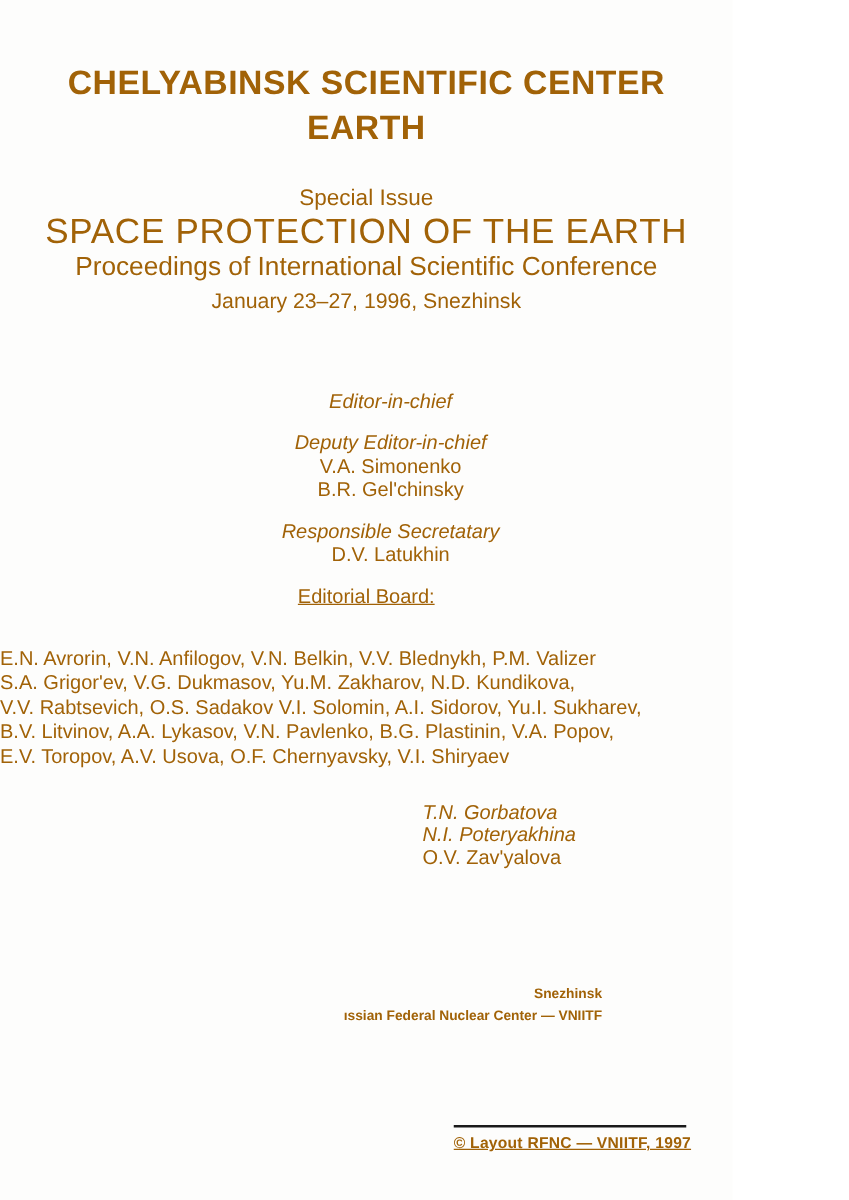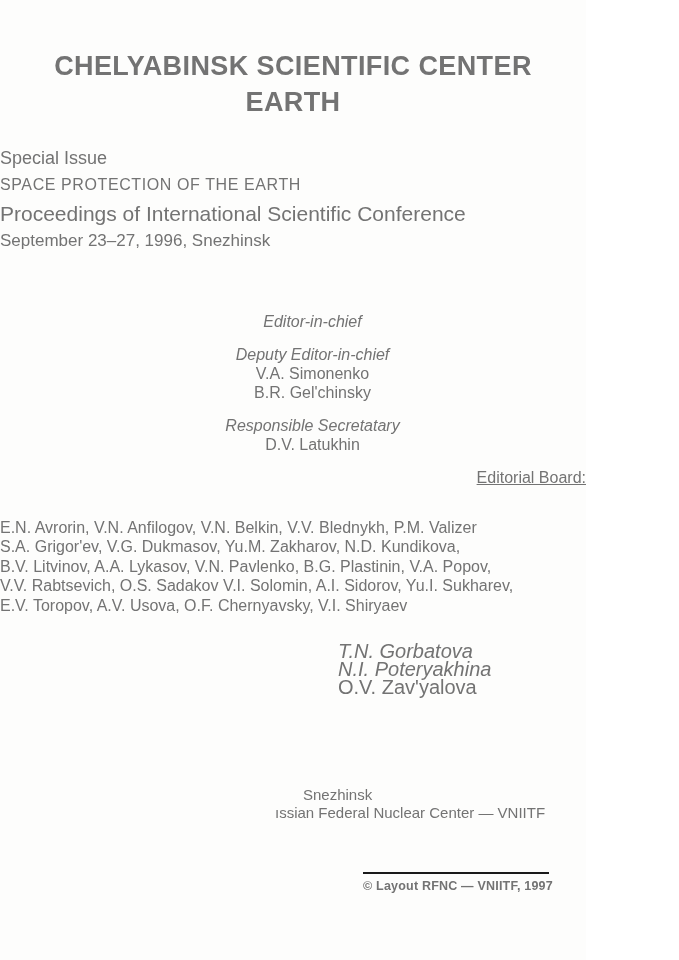--- a/index.html
+++ b/index.html
@@ -6,98 +6,100 @@
     margin: 0;
     padding: 0;
     background: #ffffff;
   }
   .page {
     position: relative;
     width: 586px;
     height: 960px;
     background: #fdfdfc;
     font-family: "Liberation Sans", "DejaVu Sans", sans-serif;
-    color: #737373;
+    color: #a16207;
     overflow: hidden;
   }
   .masthead {
     position: absolute;
     top: 48px;
     left: 0;
     right: 0;
     text-align: center;
     font-size: 27px;
     font-weight: bold;
     line-height: 36px;
     letter-spacing: 0.4px;
   }
   .issue {
     position: absolute;
     top: 146px;
     left: 0;
     right: 0;
+    text-align: center;
   }
   .issue .special  { font-size: 18px; line-height: 24px; }
-  .issue .conf-title { font-size: 16px; line-height: 30px; letter-spacing: 0.6px; }
+  .issue .conf-title { font-size: 28px; line-height: 30px; letter-spacing: 0.6px; }
   .issue .conf-sub { font-size: 21px; line-height: 28px; }
   .issue .conf-date { font-size: 17px; line-height: 26px; }
   .editors {
     position: absolute;
     top: 312px;
     left: 0;
     right: 0;
     text-align: center;
     font-size: 16px;
     line-height: 19px;
   }
   .editor-group { margin-bottom: 14px; padding-left: 39px; }
   .editor-role { font-style: italic; }
   .board-heading {
     margin-top: 13px;
     text-decoration: underline;
     font-size: 16px;
-    text-align: right;
   }
   .board {
     position: absolute;
     top: 518px;
     left: 0;
     right: 0;
     font-size: 16px;
     line-height: 19.4px;
   }
   .staff {
     position: absolute;
     top: 642px;
     left: 338px;
-    font-size: 20px;
+    font-size: 16px;
     line-height: 18px;
   }
   .staff .italic { font-style: italic; }
   .contact {
     position: absolute;
     top: 728px;
     left: 273px;
     font-size: 14px;
     line-height: 18px;
   }
   .publisher {
     position: absolute;
     top: 786px;
     left: 275px;
-    font-size: 15px;
-    font-weight: normal;
+    font-size: 11px;
+    font-weight: bold;
     line-height: 18px;
+    text-align: right;
   }
   .publisher .city { margin-left: 28px; }
   .copyright {
     position: absolute;
-    top: 872px;
+    top: 900px;
     left: 363px;
     width: 186px;
+    text-decoration: underline;
   }
   .copyright .rule {
     border-top: 2px solid #1a1a1a;
     width: 186px;
     height: 0;
   }
   .copyright .text {
     margin-top: 5px;
     font-size: 12.5px;
     font-weight: bold;
@@ -112,21 +114,21 @@
 
   <header class="masthead">
     <div>CHELYABINSK SCIENTIFIC CENTER</div>
     <div>EARTH</div>
   </header>
 
   <section class="issue">
     <div class="special">Special Issue</div>
     <div class="conf-title">SPACE PROTECTION OF THE EARTH</div>
     <div class="conf-sub">Proceedings of International Scientific Conference</div>
-    <div class="conf-date">September 23–27, 1996, Snezhinsk</div>
+    <div class="conf-date">January 23–27, 1996, Snezhinsk</div>
   </section>
 
   <section class="editors">
     <div class="editor-group">
       <div class="editor-role">Editor-in-chief</div>
     </div>
     <div class="editor-group">
       <div class="editor-role">Deputy Editor-in-chief</div>
       <div>V.A. Simonenko</div>
       <div>B.R. Gel'chinsky</div>
@@ -134,22 +136,22 @@
     <div class="editor-group">
       <div class="editor-role">Responsible Secretatary</div>
       <div>D.V. Latukhin</div>
     </div>
     <div class="board-heading">Editorial Board:</div>
   </section>
 
   <section class="board">
     <div>E.N. Avrorin, V.N. Anfilogov, V.N. Belkin, V.V. Blednykh, P.M. Valizer</div>
     <div>S.A. Grigor'ev, V.G. Dukmasov, Yu.M. Zakharov, N.D. Kundikova,</div>
+    <div>V.V. Rabtsevich, O.S. Sadakov V.I. Solomin, A.I. Sidorov, Yu.I. Sukharev,</div>
     <div>B.V. Litvinov, A.A. Lykasov, V.N. Pavlenko, B.G. Plastinin, V.A. Popov,</div>
-    <div>V.V. Rabtsevich, O.S. Sadakov V.I. Solomin, A.I. Sidorov, Yu.I. Sukharev,</div>
     <div>E.V. Toropov, A.V. Usova, O.F. Chernyavsky, V.I. Shiryaev</div>
   </section>
 
   <section class="staff">
     <div class="italic">T.N. Gorbatova</div>
     <div class="italic">N.I. Poteryakhina</div>
     <div>O.V. Zav'yalova</div>
   </section>
 
 

